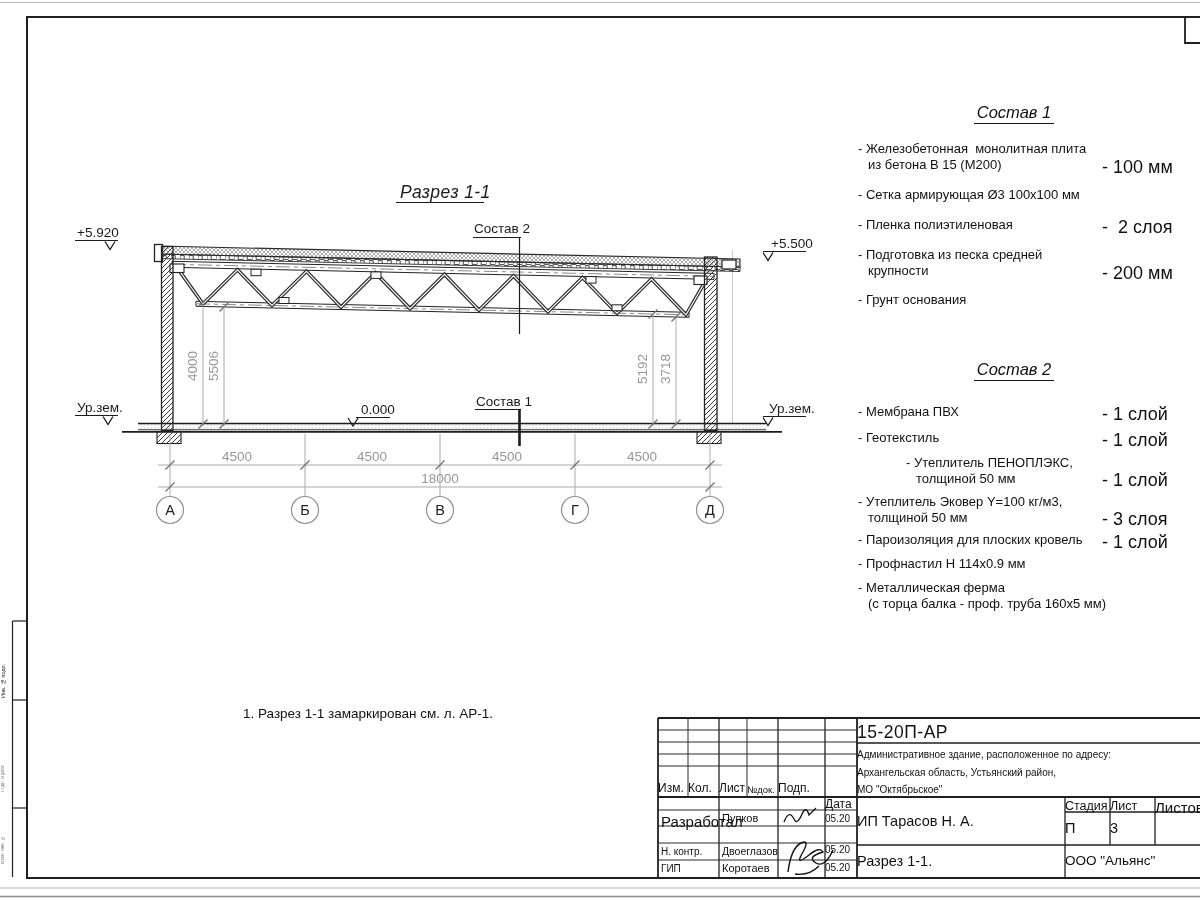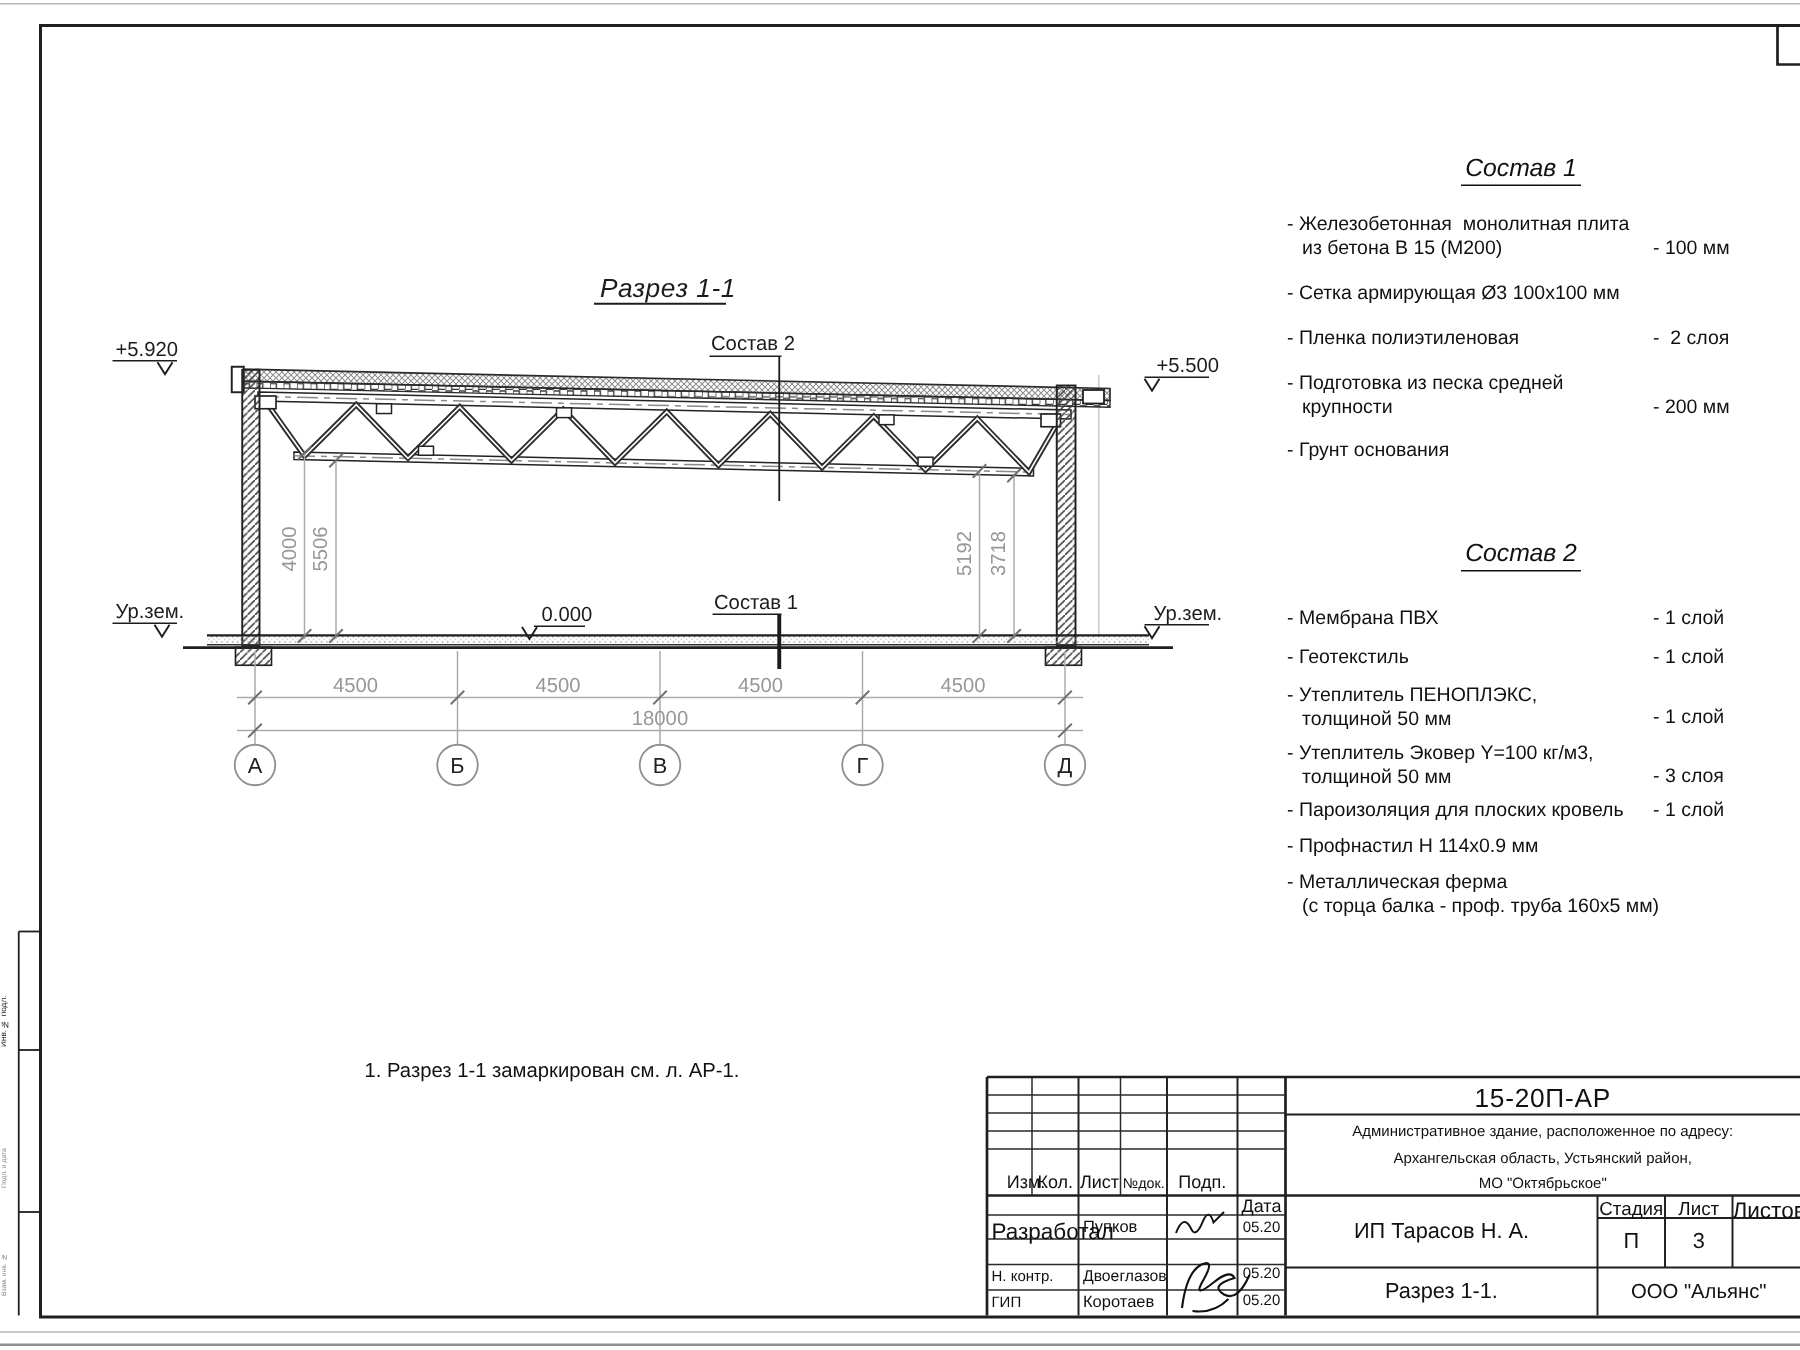--- a/index.html
+++ b/index.html
@@ -8,24 +8,24 @@
   .abs{position:absolute;}
   svg text{font-family:"Liberation Sans","DejaVu Sans",sans-serif;}
   .t-dark{fill:#1c1c1c;font-size:13.5px;}
   .t-gray{fill:#979797;font-size:13.5px;}
   .t-axis{fill:#222;font-size:14.5px;}
   .t-title{fill:#1c1c1c;font-size:17.5px;font-style:italic;letter-spacing:.4px;}
   .mat-head{position:absolute;width:312px;text-align:center;font-size:16.5px;font-style:italic;font-weight:500;}
   .mat-head span{display:inline-block;border-bottom:1.4px solid #111;padding:0 3px 1px;}
   .mat-name{position:absolute;left:858px;width:250px;font-size:13px;line-height:15.5px;white-space:pre-wrap;}
   .mat-name .l2{display:block;padding-left:10px;}
-  .mat-val{position:absolute;left:1102px;width:95px;font-size:13px;white-space:pre;}
+  .mat-val{position:absolute;left:1102px;width:95px;font-size:18px;white-space:pre;}
   .note{position:absolute;font-size:13.5px;}
   .tb{position:absolute;font-size:10px;}
-  .c{text-align:center;}
+  .c{}
   .vtext{position:absolute;writing-mode:vertical-rl;transform:rotate(180deg);
          overflow:hidden;color:#444;letter-spacing:0;line-height:1;}
 </style>
 </head>
 <body>
 
 <div class="sheet">
 
   <svg class="abs" style="left:0;top:0;" width="1200" height="900" viewBox="0 0 1200 900">
     <defs>
@@ -247,21 +247,21 @@
     <div class="mat-val" style="top:263px;">- 200 мм</div>
     <div class="mat-name" style="top:292px;"><span>- Грунт основания</span></div>
   </div>
 
   <div>
     <div class="mat-head" style="left:858px;top:360px;"><span>Состав 2</span></div>
     <div class="mat-name" style="top:404px;"><span>- Мембрана ПВХ</span></div>
     <div class="mat-val" style="top:404px;">- 1 слой</div>
     <div class="mat-name" style="top:430px;"><span>- Геотекстиль</span></div>
     <div class="mat-val" style="top:430px;">- 1 слой</div>
-    <div class="mat-name" style="top:455px;"><span>- Утеплитель ПЕНОПЛЭКС,</span><span class="l2">толщиной 50 мм</span></div>
+    <div class="mat-name" style="top:455px;margin-left:48px;"><span>- Утеплитель ПЕНОПЛЭКС,</span><span class="l2">толщиной 50 мм</span></div>
     <div class="mat-val" style="top:470px;">- 1 слой</div>
     <div class="mat-name" style="top:494px;"><span>- Утеплитель Эковер Y=100 кг/м3,</span><span class="l2">толщиной 50 мм</span></div>
     <div class="mat-val" style="top:509px;">- 3 слоя</div>
     <div class="mat-name" style="top:532px;"><span>- Пароизоляция для плоских кровель</span></div>
     <div class="mat-val" style="top:532px;">- 1 слой</div>
     <div class="mat-name" style="top:556px;"><span>- Профнастил Н 114х0.9 мм</span></div>
     <div class="mat-name" style="top:580px;"><span>- Металлическая ферма</span><span class="l2">(с торца балка - проф. труба 160х5 мм)</span></div>
   </div>
 
   <div class="note" style="left:243px;top:706px;">1. Разрез 1-1 замаркирован см. л. АР-1.</div>

